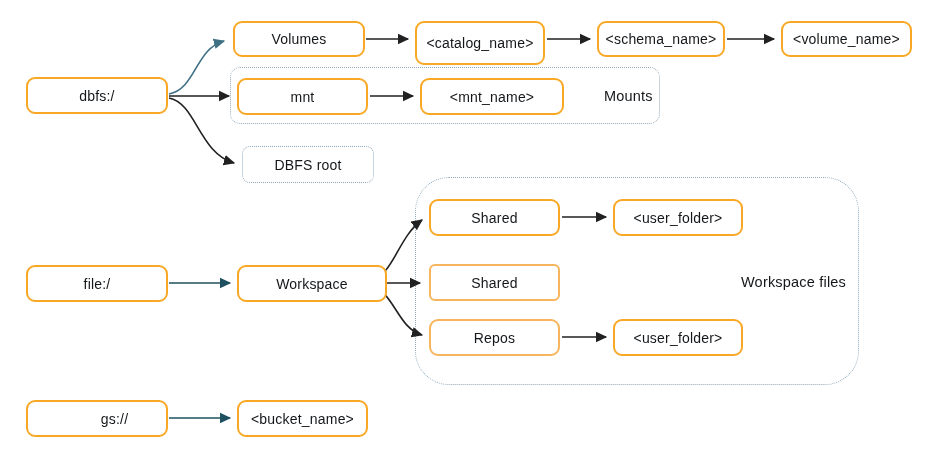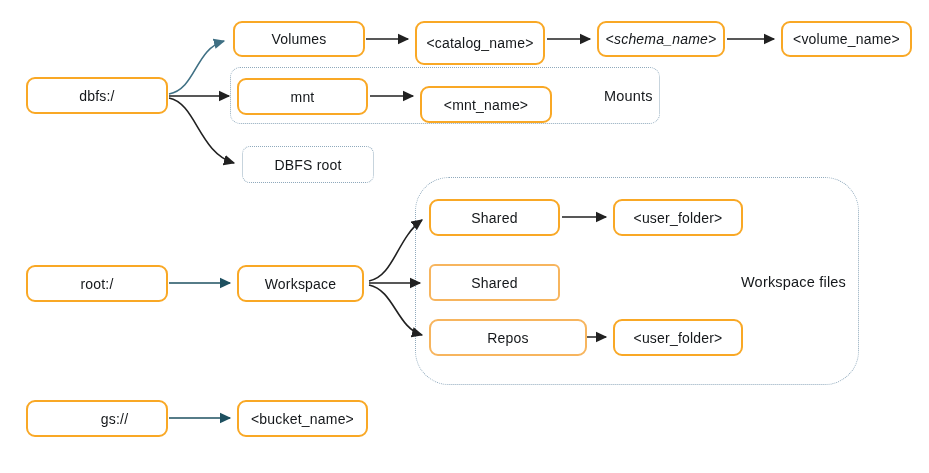--- a/index.html
+++ b/index.html
@@ -105,33 +105,33 @@
     <path class="edge s-teal" d="M169 418 L230 418" marker-end="url(#mk-teal)"></path>
   </svg>
 
   <div class="group-label" style="left:604px; top:88px;">Mounts</div>
   <div class="group-label" style="left:741px; top:274px;">Workspace files</div>
 
   <div class="node" style="left:233px; top:21px; width:132px; height:36px;">Volumes</div>
 
   <div class="node" style="left:26px; top:77px; width:142px; height:37px;">dbfs:/</div>
   <div class="node" style="left:415px; top:21px; width:130px; height:44px;">&lt;catalog_name&gt;</div>
-  <div class="node" style="left:597px; top:21px; width:128px; height:36px;font-style:italic;">&lt;schema_name&gt;</div>
+  <div class="node" style="left:597px; top:21px; width:128px; height:36px;">&lt;schema_name&gt;</div>
   <div class="node" style="left:781px; top:21px; width:131px; height:36px;">&lt;volume_name&gt;</div>
 
   <div class="node" style="left:237px; top:78px; width:131px; height:37px;">mnt</div>
-  <div class="node" style="left:420px; top:78px; width:132px; height:37px;margin-top:8px;">&lt;mnt_name&gt;</div>
+  <div class="node" style="left:420px; top:78px; width:144px; height:37px;">&lt;mnt_name&gt;</div>
 
   <div class="node dotted" style="left:242px; top:146px; width:132px; height:37px;">DBFS root</div>
 
-  <div class="node" style="left:26px; top:265px; width:142px; height:37px;">root:/</div>
-  <div class="node" style="left:237px; top:265px; width:127px; height:37px;">Workspace</div>
+  <div class="node" style="left:26px; top:265px; width:142px; height:37px;">file:/</div>
+  <div class="node" style="left:237px; top:265px; width:150px; height:37px;">Workspace</div>
 
   <div class="node" style="left:429px; top:199px; width:131px; height:37px;">Shared</div>
   <div class="node" style="left:613px; top:199px; width:130px; height:37px;">&lt;user_folder&gt;</div>
   <div class="node light" style="left:429px; top:264px; width:131px; height:37px;border-radius:6px;">Shared</div>
-  <div class="node light" style="left:429px; top:319px; width:158px; height:37px;border-radius:9px;">Repos</div>
+  <div class="node light" style="left:429px; top:319px; width:131px; height:37px;border-radius:9px;">Repos</div>
   <div class="node" style="left:613px; top:319px; width:130px; height:37px;">&lt;user_folder&gt;</div>
 
   <div class="node" style="left:26px; top:400px; width:142px; height:37px;padding-left:35px;">gs://</div>
   <div class="node" style="left:237px; top:400px; width:131px; height:37px;">&lt;bucket_name&gt;</div>
 
 </div>
 
 </body></html>

